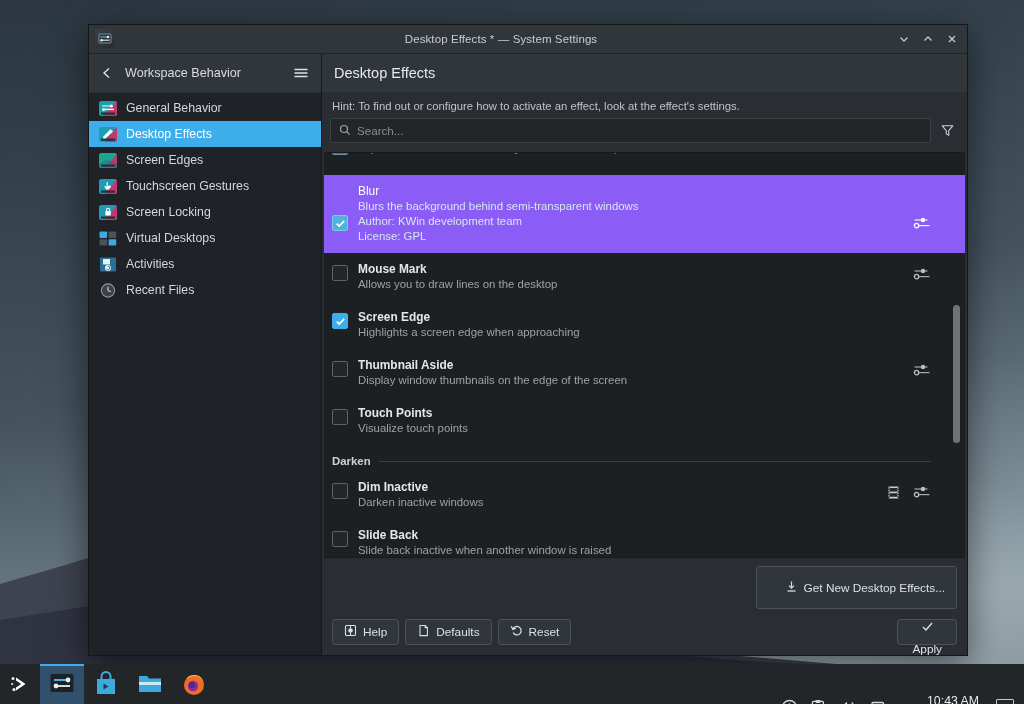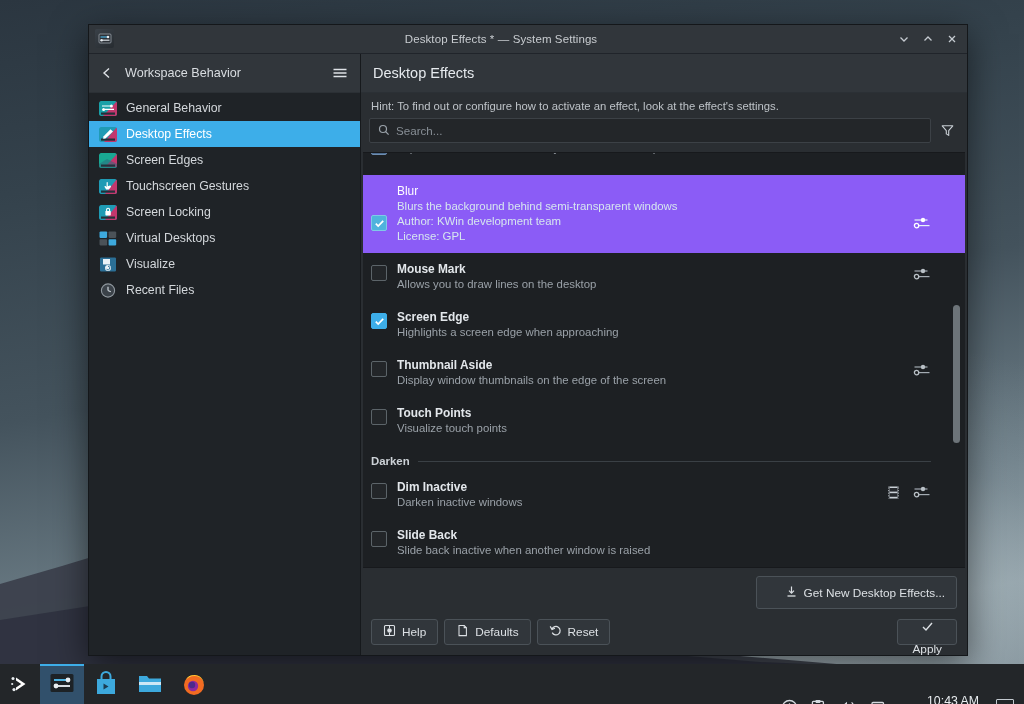--- a/index.html
+++ b/index.html
@@ -80,21 +80,21 @@
     display: flex; align-items: center; justify-content: center;
     cursor: default;
   }
   #win-btns { position: absolute; right: 4px; top: 3px; display: flex; gap: 2px; }
 
   
   #win-body { flex: 1; display: flex; min-height: 0; }
 
   
   #sidebar {
-    width: 272px;
+    width: 233px;
     background: #1f2327;
     border-right: 1px solid #16191c;
     display: flex;
     flex-direction: column;
     flex: none;
   }
   #sidebar-header {
     height: 39px;
     background: #31363b;
     display: flex;
@@ -280,21 +280,21 @@
     border-radius: 3px;
     display: inline-flex;
     align-items: center;
     gap: 6px;
     padding: 0 11px;
     font-size: 11.8px;
     color: #dce0e4;
     cursor: default;
     white-space: nowrap;
   }
-  .btn.wide { height: 33px; padding-left: 28px; }
+  .btn.wide { height: 43px; padding-left: 28px; }
 
   
   #taskbar {
     position: absolute;
     left: 0; bottom: 0;
     width: 1024px; height: 40px;
     background: #232629;
     display: flex;
     align-items: center;
     z-index: 20;
@@ -480,21 +480,21 @@
 
           <div class="side-item">
             <span class="side-icon">
               <svg width="18" height="15" viewBox="0 0 18 15">
                 <rect x="1" y="0.5" width="16" height="14" rx="1" fill="#2b6f96"></rect>
                 <rect x="4" y="2" width="7" height="5.5" fill="#eaf2f7"></rect>
                 <circle cx="9" cy="11" r="3" fill="#eaf2f7"></circle>
                 <path d="M9,9.2 A1.8,1.8 0 1 1 7.4,11.8" fill="none" stroke="#2b6f96" stroke-width="1"></path>
               </svg>
             </span>
-            <span>Visualize</span>
+            <span>Activities</span>
           </div>
 
           <div class="side-item">
             <span class="side-icon">
               <svg width="18" height="15" viewBox="0 0 18 15">
                 <circle cx="9" cy="7.5" r="6.6" fill="#3b4249" stroke="#8f979e" stroke-width="1.1"></circle>
                 <line x1="9" y1="7.5" x2="9" y2="3.8" stroke="#cfd6dc" stroke-width="1.2"></line>
                 <line x1="9" y1="7.5" x2="11.8" y2="8.8" stroke="#cfd6dc" stroke-width="1.2"></line>
               </svg>
             </span>

